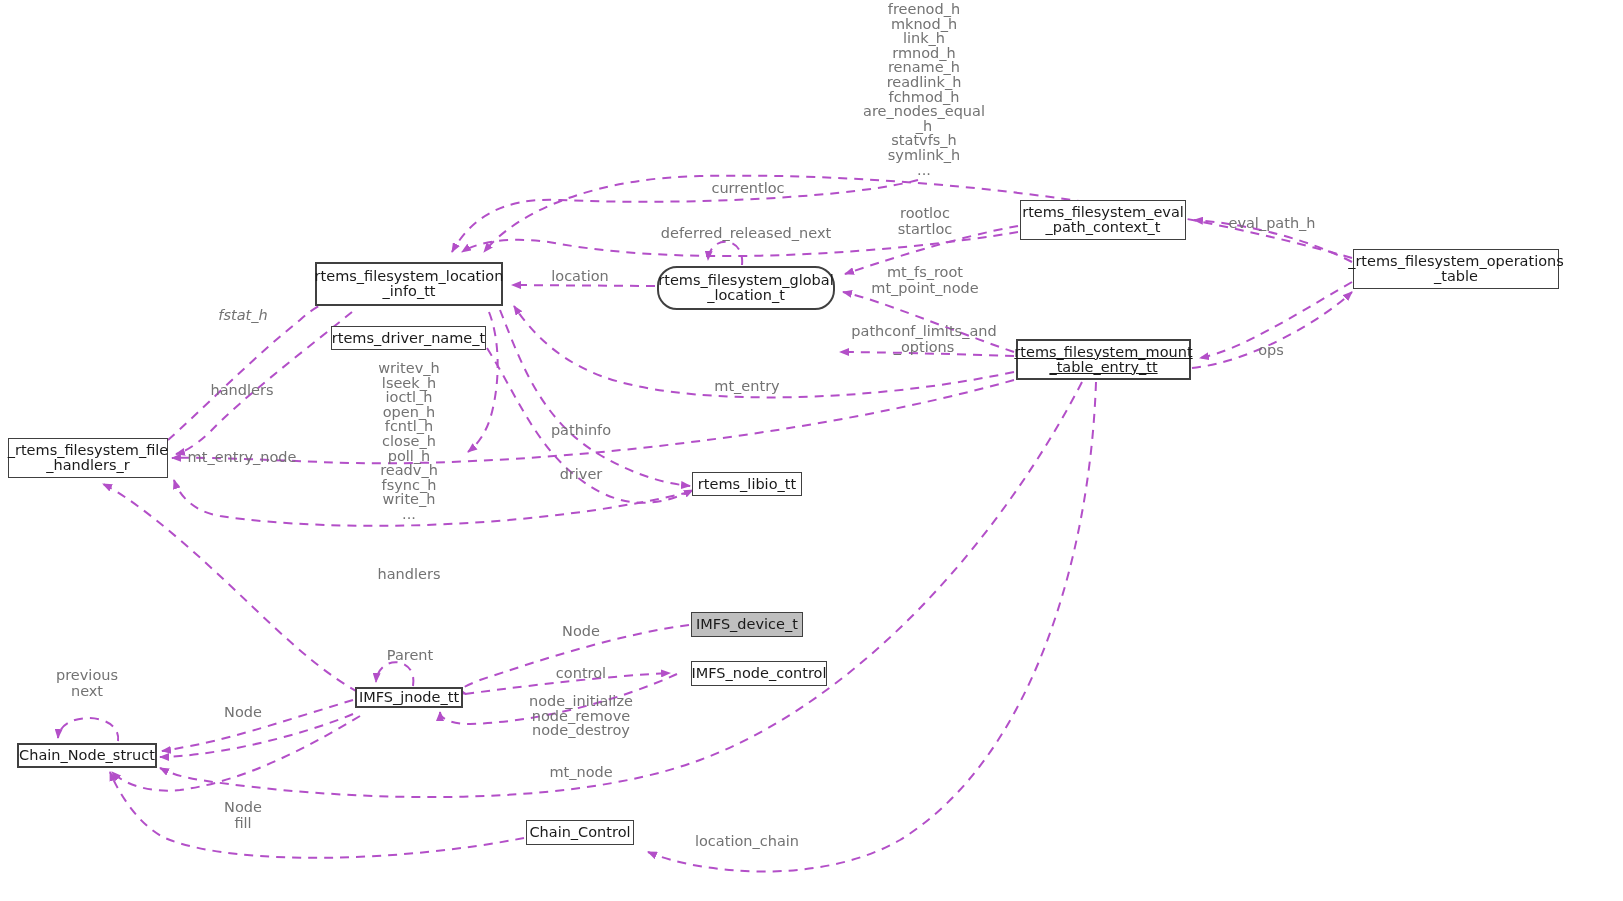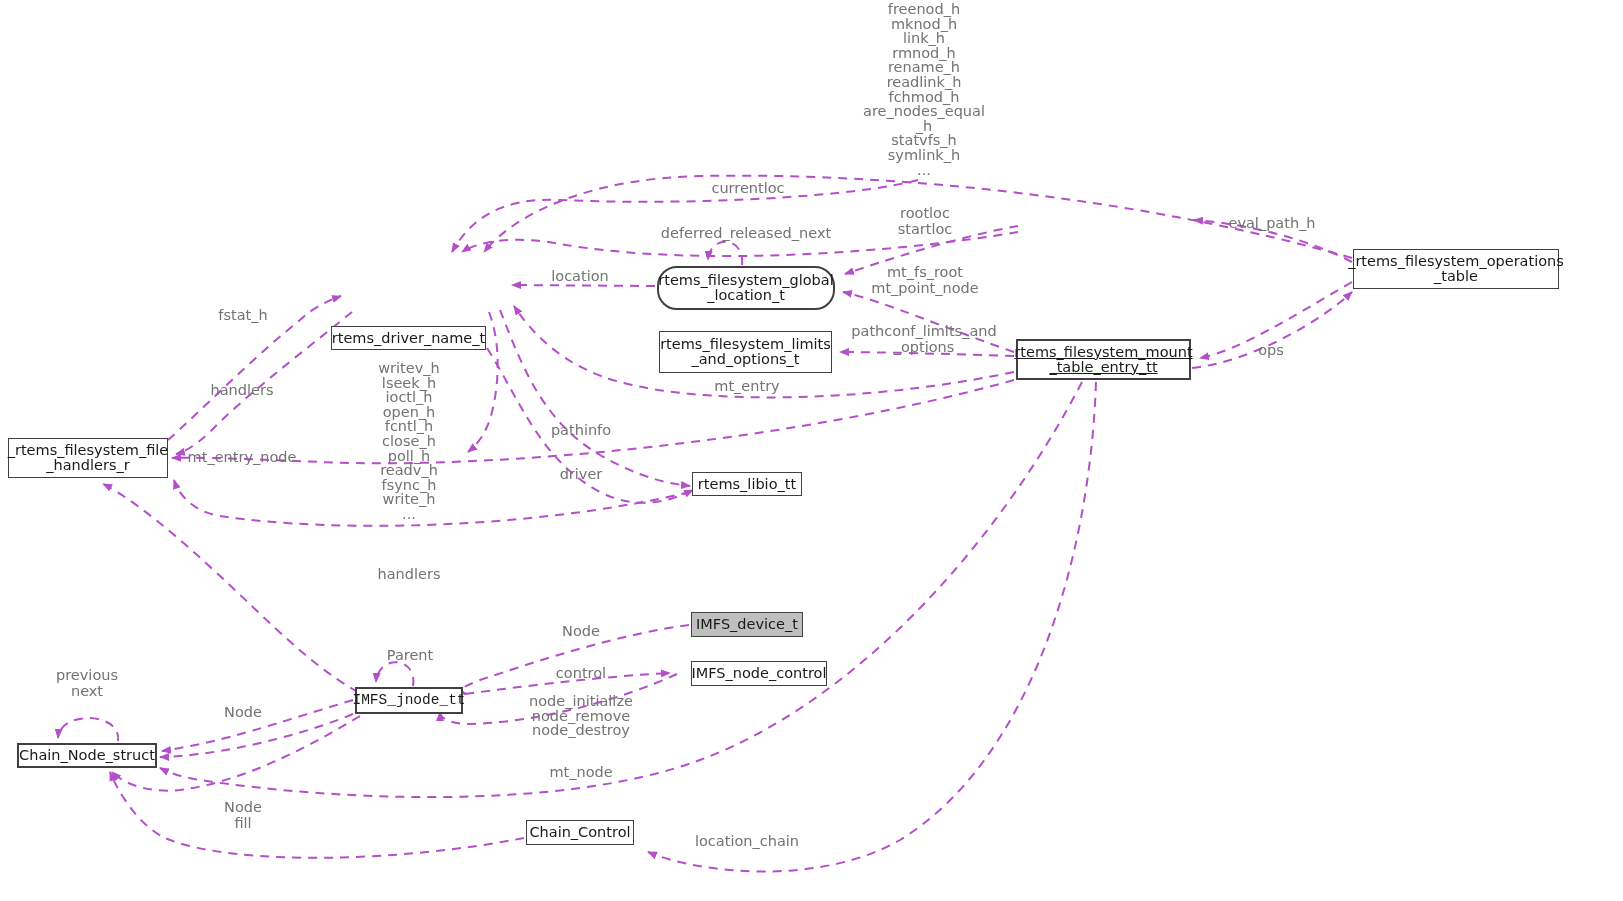--- a/index.html
+++ b/index.html
@@ -98,72 +98,74 @@
 rmnod_h
 rename_h
 readlink_h
 fchmod_h
 are_nodes_equal
 _h
 statvfs_h
 symlink_h
 ...</div>
 
+  <div class="node thick" style="left: 315px; top: 262px; width: 188px; height: 44px; white-space: pre;">rtems_filesystem_location
+_info_tt</div>
 
   <div class="node" style="left:331px;top:326px;width:155px;height:24px;">rtems_driver_name_t</div>
 
   <div class="elabel blk" style="left: 409px; top: 361px; width: 120px; white-space: pre;">writev_h
 lseek_h
 ioctl_h
 open_h
 fcntl_h
 close_h
 poll_h
 readv_h
 fsync_h
 write_h
 ...</div>
 
   <div class="node thick" style="left: 657px; top: 266px; width: 178px; height: 44px; white-space: pre; border-radius: 20px;">rtems_filesystem_global
 _location_t</div>
 
-  <div class="node" style="left: 659px; top: 331px; width: 173px; height: 42px; white-space: pre;">rtems_filesystem_limits
-_and_options_t</div>
 
+  <div class="node" style="left: 1020px; top: 200px; width: 166px; height: 40px; white-space: pre;">rtems_filesystem_eval
+_path_context_t</div>
 
   <div class="node thick" style="left: 1016px; top: 339px; width: 175px; height: 41px; white-space: pre; text-decoration: underline;">rtems_filesystem_mount
 _table_entry_tt</div>
 
   <div class="node" style="left: 1353px; top: 249px; width: 206px; height: 40px; white-space: pre;">_rtems_filesystem_operations
 _table</div>
 
   <div class="node" style="left: 8px; top: 438px; width: 160px; height: 40px; white-space: pre;">_rtems_filesystem_file
 _handlers_r</div>
 
   <div class="node" style="left:692px;top:472px;width:110px;height:24px;">rtems_libio_tt</div>
 
   <div class="node hl" style="left:691px;top:612px;width:112px;height:25px;">IMFS_device_t</div>
 
   <div class="node" style="left:679px;top:661px;width:136px;height:25px;margin-left:12px;">IMFS_node_control</div>
 
-  <div class="node thick" style="left:355px;top:687px;width:108px;height:27px;font-family:Liberation Mono, monospace;">IMFS_jnode_tt</div>
+  <div class="node thick" style="left:355px;top:687px;width:108px;height:21px;">IMFS_jnode_tt</div>
 
   <div class="node thick" style="left:17px;top:743px;width:140px;height:25px;">Chain_Node_struct</div>
 
   <div class="node" style="left:526px;top:820px;width:108px;height:25px;">Chain_Control</div>
 
   <div class="elabel" style="left:748px;top:181px;">currentloc</div>
   <div class="elabel" style="left: 925px; top: 206px; white-space: pre;">rootloc
 startloc</div>
   <div class="elabel" style="left:1272px;top:216px;">eval_path_h</div>
   <div class="elabel" style="left:746px;top:226px;">deferred_released_next</div>
   <div class="elabel" style="left:580px;top:269px;">location</div>
   <div class="elabel" style="left: 925px; top: 265px; white-space: pre;">mt_fs_root
 mt_point_node</div>
-  <div class="elabel" style="left:243px;top:308px;">fstat_h</div>
+  <div class="elabel" style="left:243px;top:308px;font-style:italic;">fstat_h</div>
   <div class="elabel" style="left: 924px; top: 324px; white-space: pre;">pathconf_limits_and
 _options</div>
   <div class="elabel" style="left:1271px;top:343px;">ops</div>
   <div class="elabel" style="left:242px;top:383px;">handlers</div>
   <div class="elabel" style="left:747px;top:379px;">mt_entry</div>
   <div class="elabel" style="left:581px;top:423px;">pathinfo</div>
   <div class="elabel" style="left:242px;top:450px;">mt_entry_node</div>
   <div class="elabel" style="left:581px;top:467px;">driver</div>
   <div class="elabel" style="left:409px;top:567px;">handlers</div>
   <div class="elabel" style="left:581px;top:624px;">Node</div>

